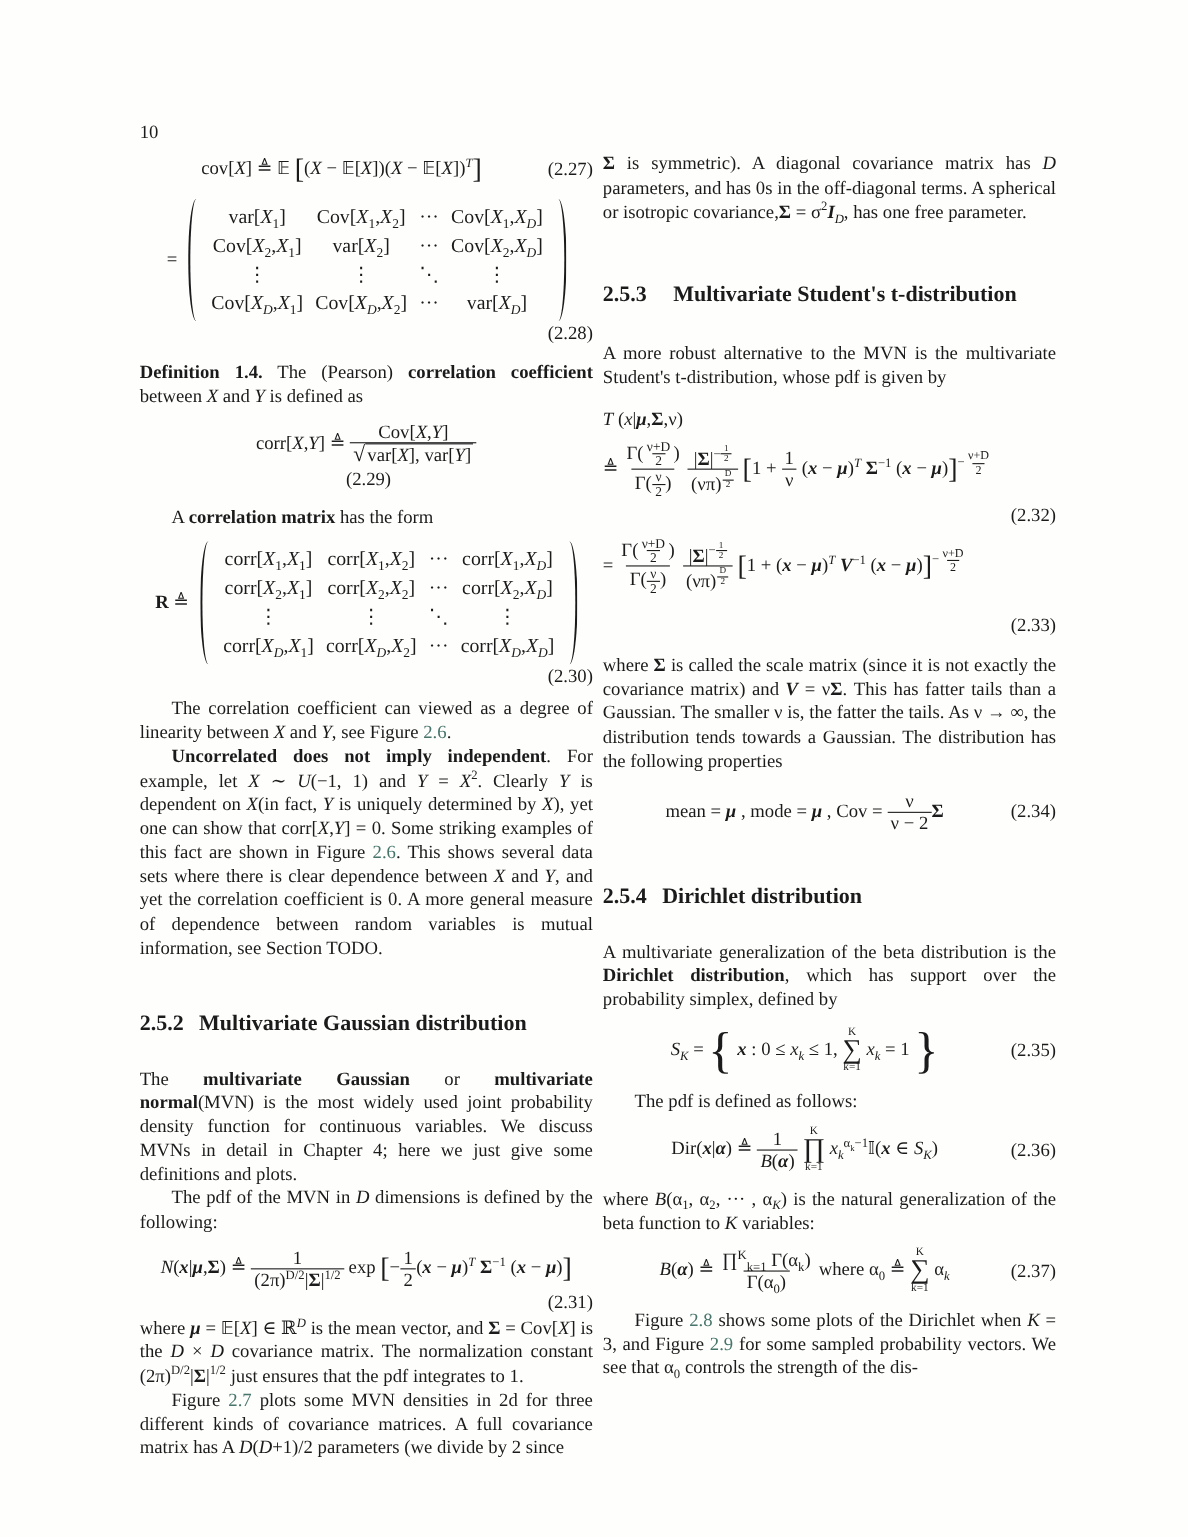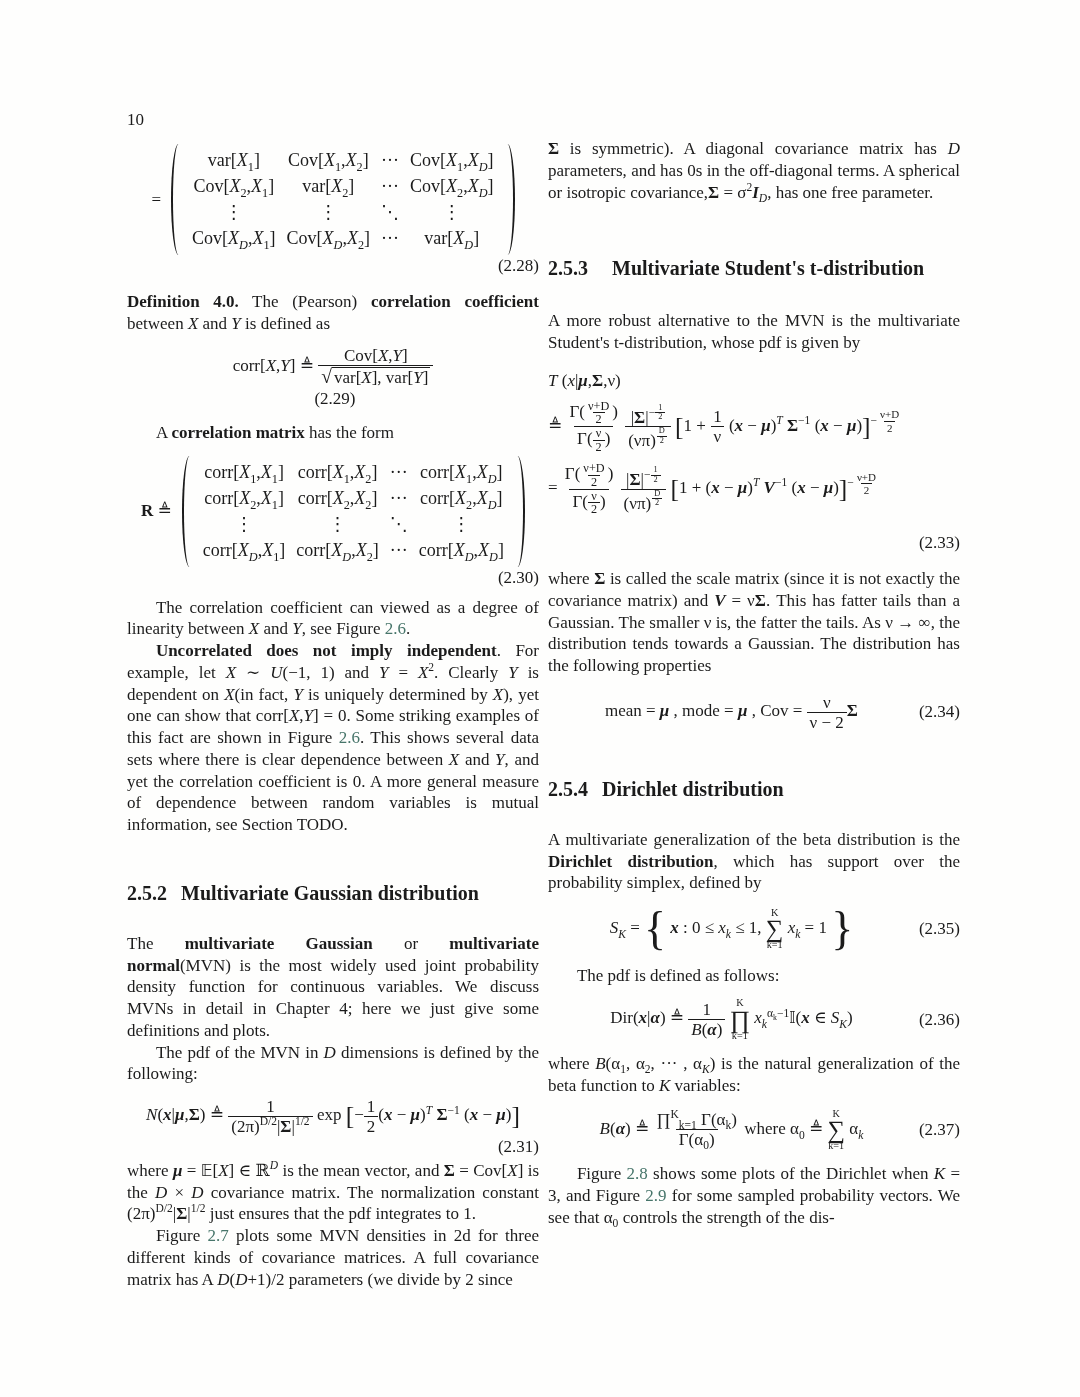--- a/index.html
+++ b/index.html
@@ -46,20 +46,24 @@
   .tblock{margin-top:16px;}
 </style>
 </head>
 <body>
 
 <div class="page">
   <div class="pagenum">10</div>
 
   <div class="col colL">
 
+    <div class="eq" style="margin-top:0;">
+      <span class="eqbody">cov[<i>X</i>] ≜ <span class="bb">𝔼</span> <span class="br">[</span>(<i>X</i> − <span class="bb">𝔼</span>[<i>X</i>])(<i>X</i> − <span class="bb">𝔼</span>[<i>X</i>])<sup><i>T</i></sup><span class="br">]</span></span>
+      <span class="eqnum">(2.27)</span>
+    </div>
 
     <div class="mateq">
       <span class="eqlhs">=</span>
       <span class="matwrap">
         <span class="lp"></span>
         <span class="mat">
           <span>var[<i>X</i><sub>1</sub>]</span>
             <span>Cov[<i>X</i><sub>1</sub>,<i>X</i><sub>2</sub>]</span>
             <span>···</span>
             <span>Cov[<i>X</i><sub>1</sub>,<i>X<sub>D</sub></i>]</span>
@@ -74,21 +78,21 @@
           <span>Cov[<i>X<sub>D</sub></i>,<i>X</i><sub>1</sub>]</span>
             <span>Cov[<i>X<sub>D</sub></i>,<i>X</i><sub>2</sub>]</span>
             <span>···</span>
             <span>var[<i>X<sub>D</sub></i>]</span>
         </span>
         <span class="rp"></span>
       </span>
     </div>
     <p class="eqnumline">(2.28)</p>
 
-    <p style="margin-top:14px;"><b>Definition 4.0.</b> The (Pearson) <b>correlation coefficient</b> between <i>X</i> and <i>Y</i> is defined as</p>
+    <p style="margin-top:14px;"><b>Definition 1.4.</b> The (Pearson) <b>correlation coefficient</b> between <i>X</i> and <i>Y</i> is defined as</p>
 
     <div class="eq" style="margin:12px 0;flex-direction:column;">
       <span class="eqbody">corr[<i>X</i>,<i>Y</i>] ≜ <span class="f">
             <span>Cov[<i>X</i>,<i>Y</i>]</span>
             <span><span class="rad">√</span><span class="ol">var[<i>X</i>], var[<i>Y</i>]</span></span>
           </span></span>
       <span class="eqnum">(2.29)</span>
     </div>
 
     <p class="ind" style="margin-top:12px;">A <b>correlation matrix</b> has the form</p>
@@ -177,20 +181,21 @@
                   <span>D</span>
                   <span>2</span>
                 </span></sup></span>
           </span> <span class="br">[</span>1 + <span class="f">
             <span>1</span>
             <span>ν</span>
           </span> (<b><i>x</i></b> − <b><i>μ</i></b>)<sup><i>T</i></sup> <b>Σ</b><sup>−1</sup> (<b><i>x</i></b> − <b><i>μ</i></b>)<span class="br">]</span><sup>−<span class="f">
               <span>ν+D</span>
               <span>2</span>
             </span></sup></p>
+      <p class="eqnumline" style="margin-top:4px;">(2.32)</p>
       <p class="eqleft" style="margin-top:8px;">= <span class="f">
             <span>Γ(<span class="f">
                 <span>ν+D</span>
                 <span>2</span>
               </span>)</span>
             <span>Γ(<span class="f">
                 <span>ν</span>
                 <span>2</span>
               </span>)</span>
           </span> <span class="f">

